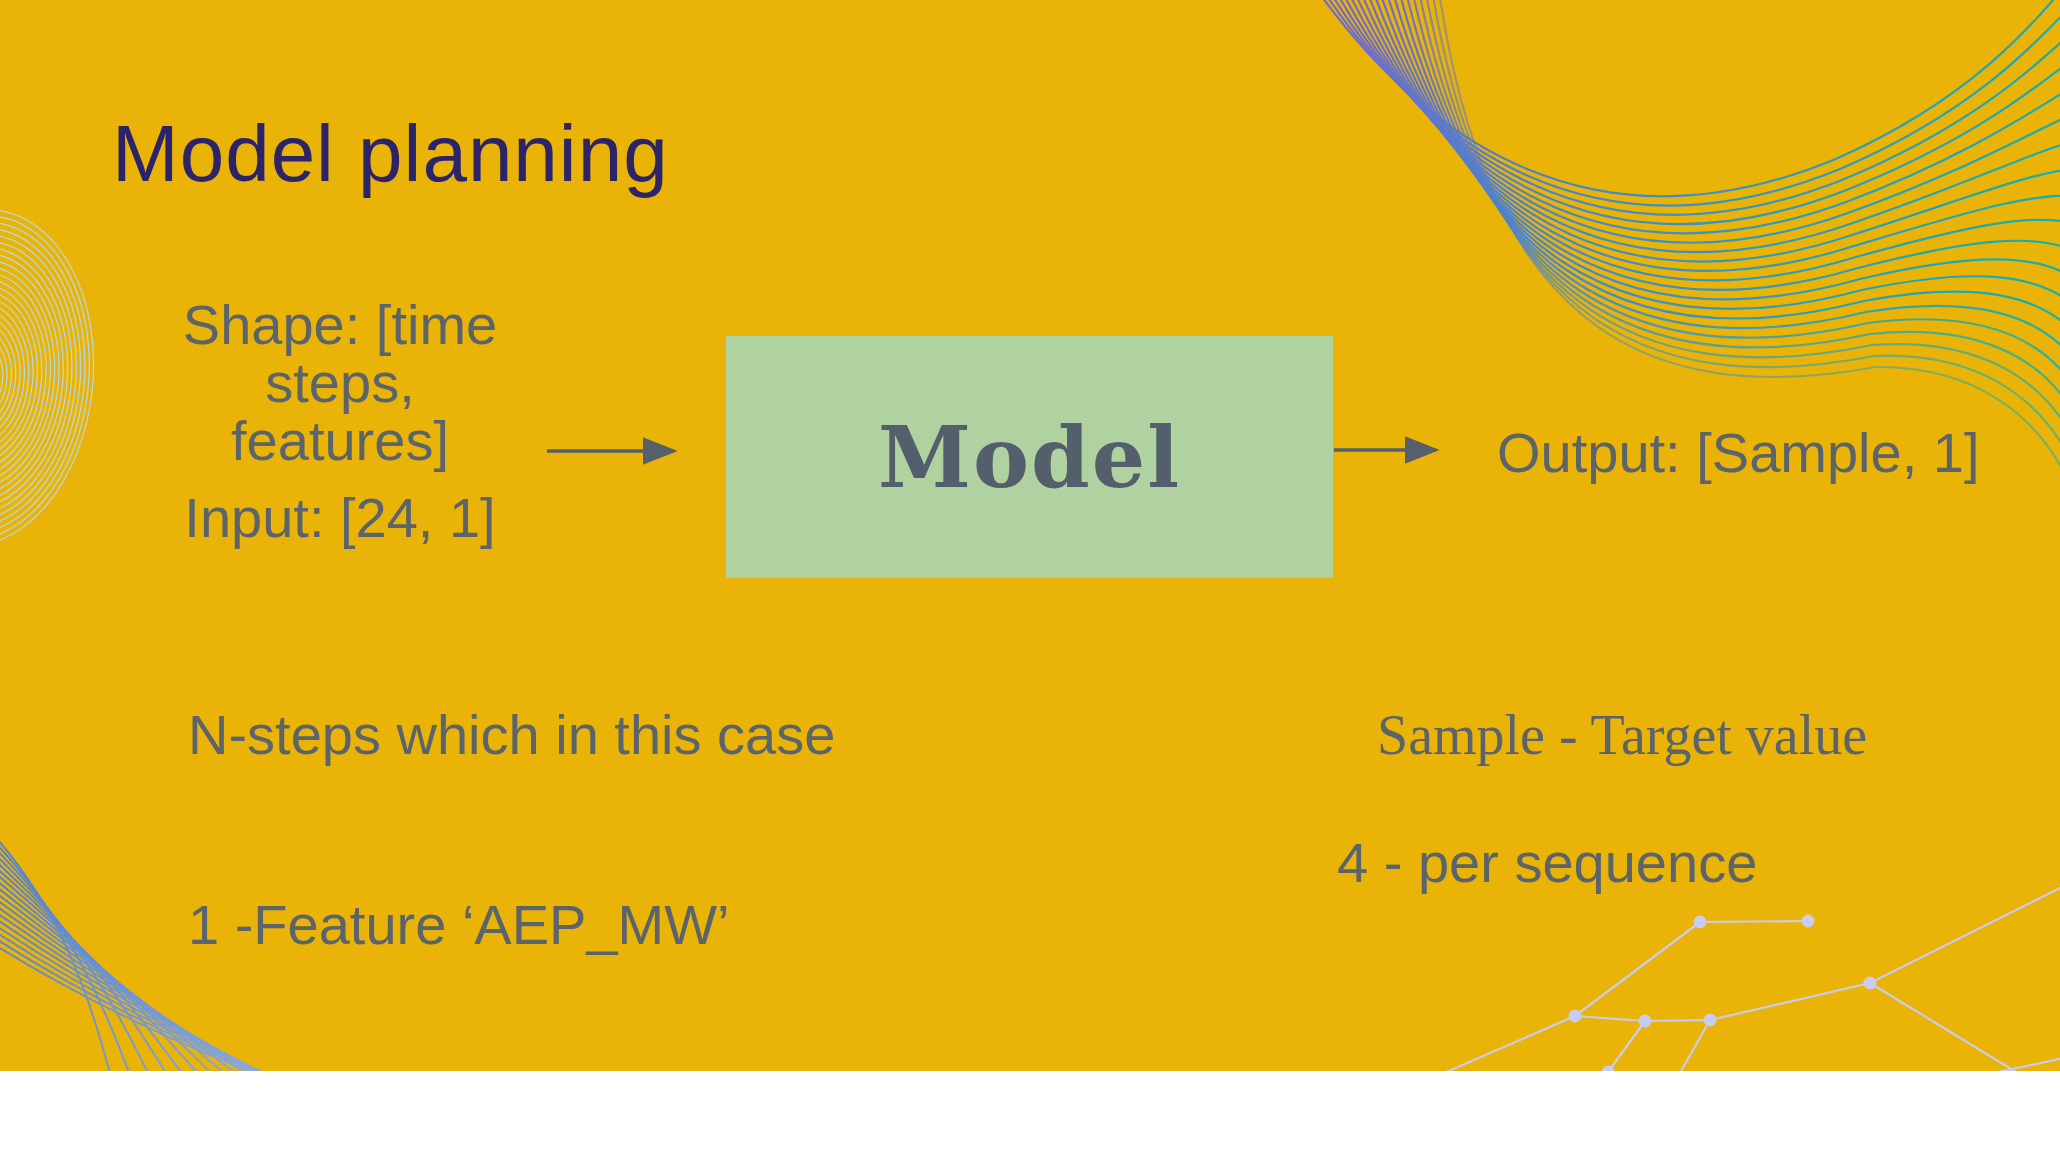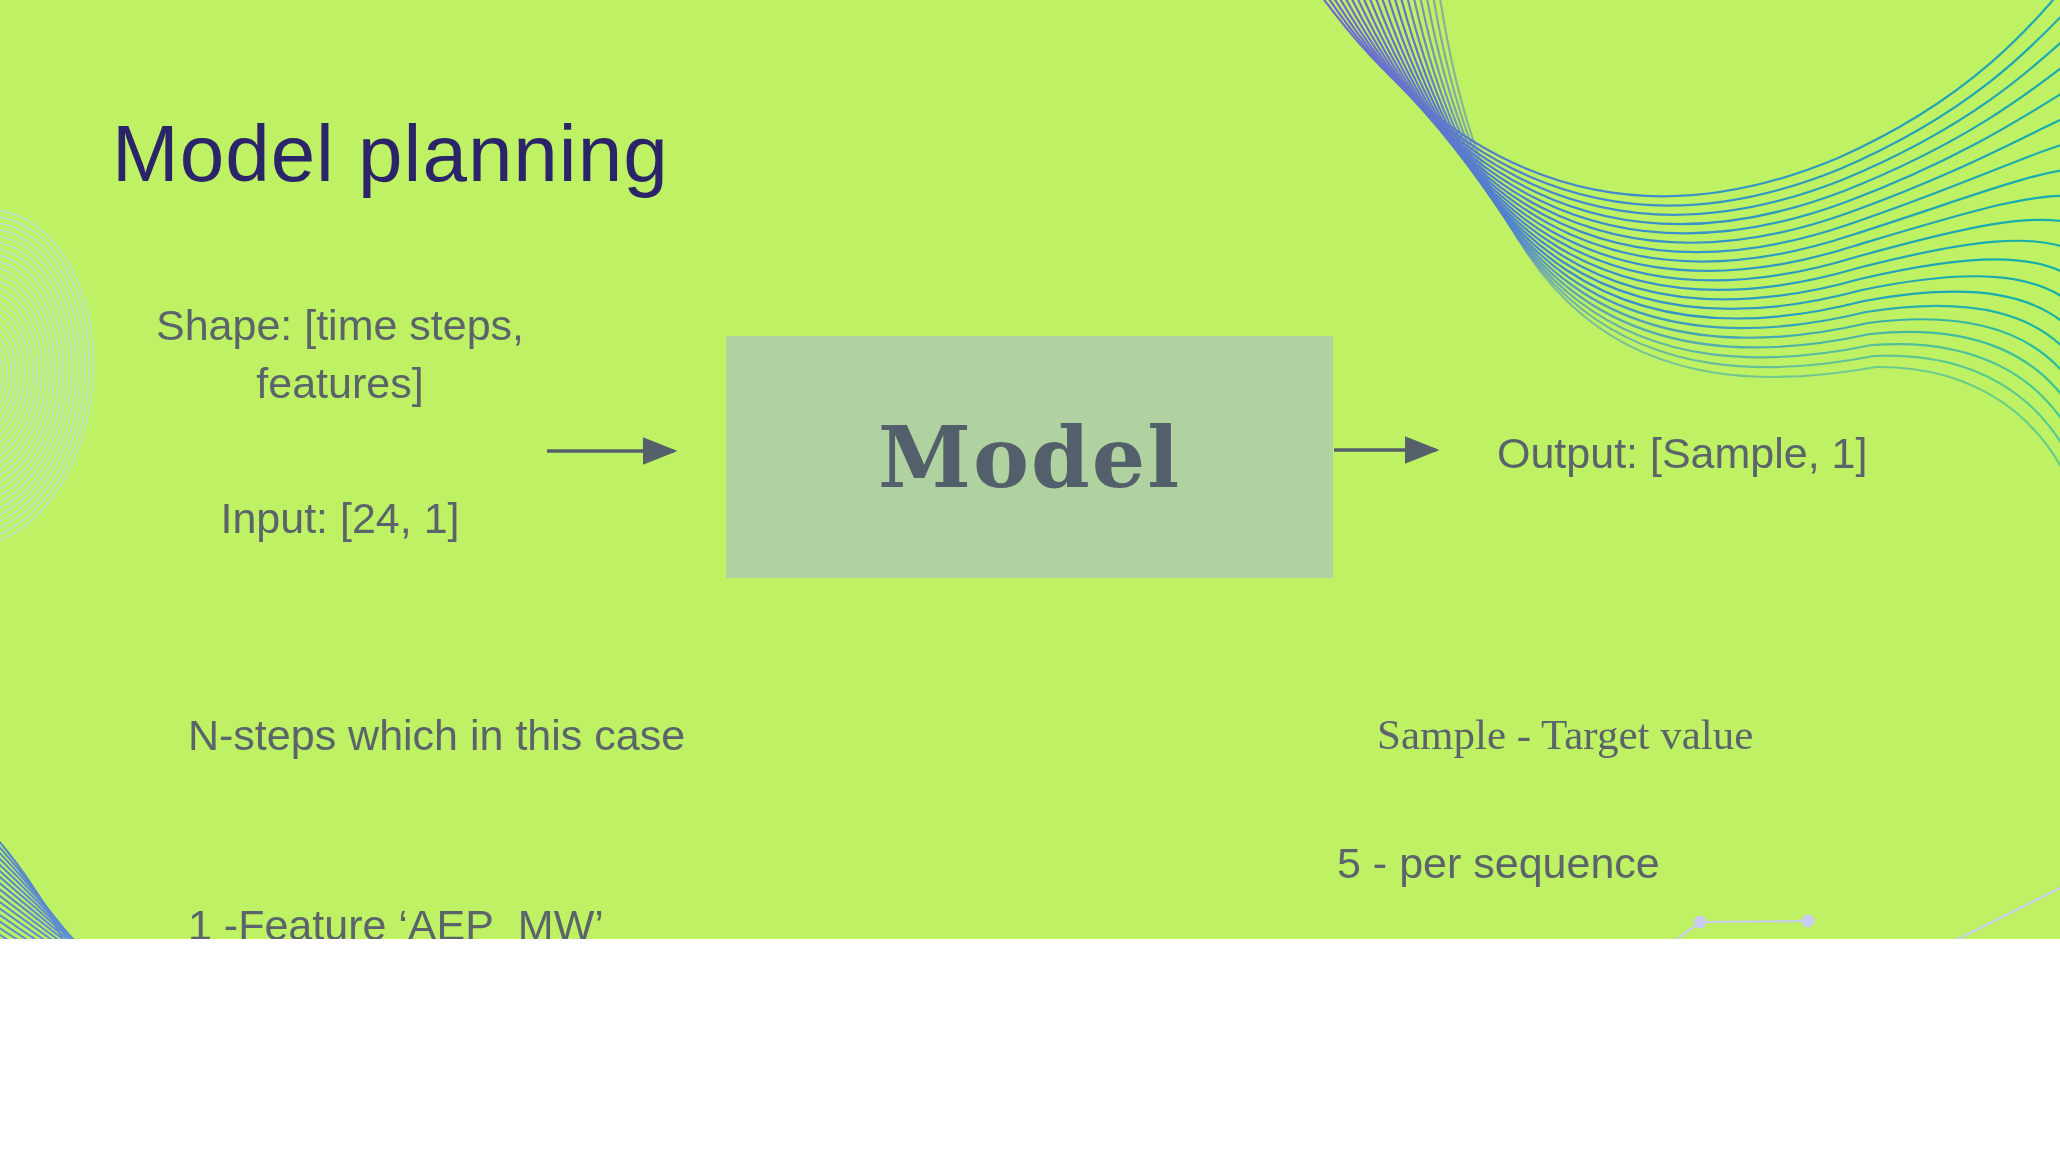--- a/index.html
+++ b/index.html
@@ -1,38 +1,38 @@
 <!DOCTYPE html>
 <html style="--c-title_text: #2b2468; --c-body_text: #5b646a; --c-model_box_fill: #b0d2a0; --c-model_box_text: #535f6b; --c-arrow: #55606a; --c-wave_purple: #7468cd; --c-wave_blue: #3e8ecb; --c-wave_teal: #12b2a8; --c-wave_left_blue: #b4daf0; --c-wave_bottom_blue: #4f7fd0; --c-wave_bottom_fade: #cfd8ea; --c-constellation: #c7ccf0;"><head>
 <meta charset="utf-8">
 <style>
   html,body{margin:0;padding:0;background:#ffffff;}
   .slide{
     position:relative;
-    width:2060px;height:939px;
+    width:2060px;height:1071px;
     overflow:hidden;
-    background:#bef264;
+    background:#eab308;
     font-family:"Liberation Sans", sans-serif;
   }
   #deco-layer{
     position:absolute;left:0;top:0;width:2060px;height:1159px;
     pointer-events:none;
   }
   .abs{position:absolute;}
   .title{
     left:112px;top:54px;
     font-size:80px;line-height:1.15;
     letter-spacing:1px;
     font-weight:500;
     color:var(--c-title_text,#2b2468);
     white-space:nowrap;
   }
   .body-text{
     color:var(--c-body_text,#5b646a);
-    font-size:43px;line-height:58px;
+    font-size:56px;line-height:58px;
     white-space:nowrap;
   }
   .shape-note{left:105px;top:296px;width:470px;text-align:center;white-space:normal;}
   .input-note{left:105px;top:489px;width:470px;text-align:center;}
   .model-box{
     left:726px;top:328px;width:607px;height:242px;
     background:var(--c-model_box_fill,#b0d2a0);
     display:flex;align-items:center;justify-content:center;margin-top:8px;
   }
   .model-label{
@@ -197,17 +197,17 @@
 
   <div class="abs body-text output-note">Output: [Sample, 1]</div>
 
   <div class="abs body-text left-note">
     <div>N-steps which in this case</div>
   </div>
 
   <div class="abs body-text feature-note">1 -Feature ‘AEP_MW’</div>
 
   <div class="abs body-text right-note-1">Sample - Target value</div>
-  <div class="abs body-text right-note-2">5 - per sequence</div>
+  <div class="abs body-text right-note-2">4 - per sequence</div>
 
   <div class="abs page-num">14</div>
 
 </div>
 
 </body></html>

